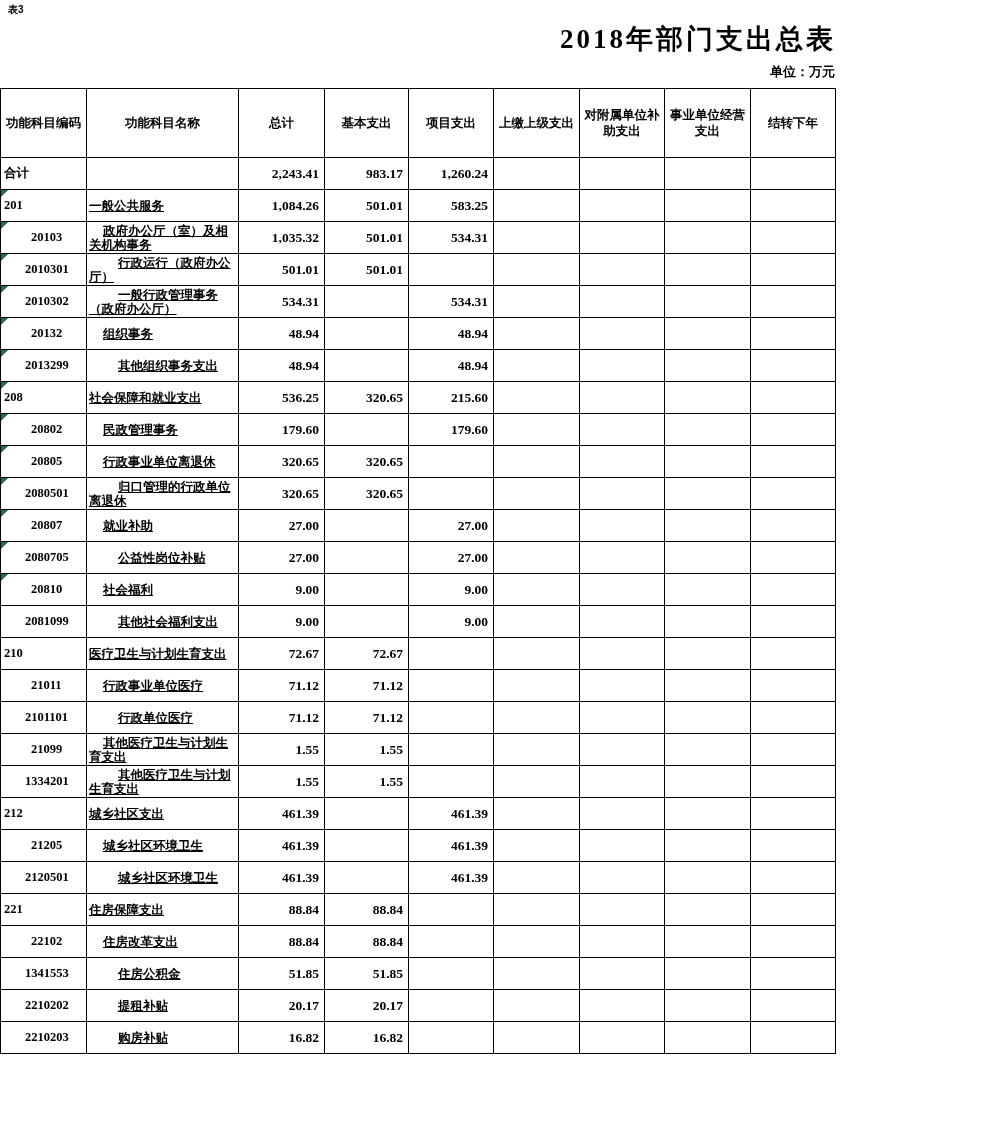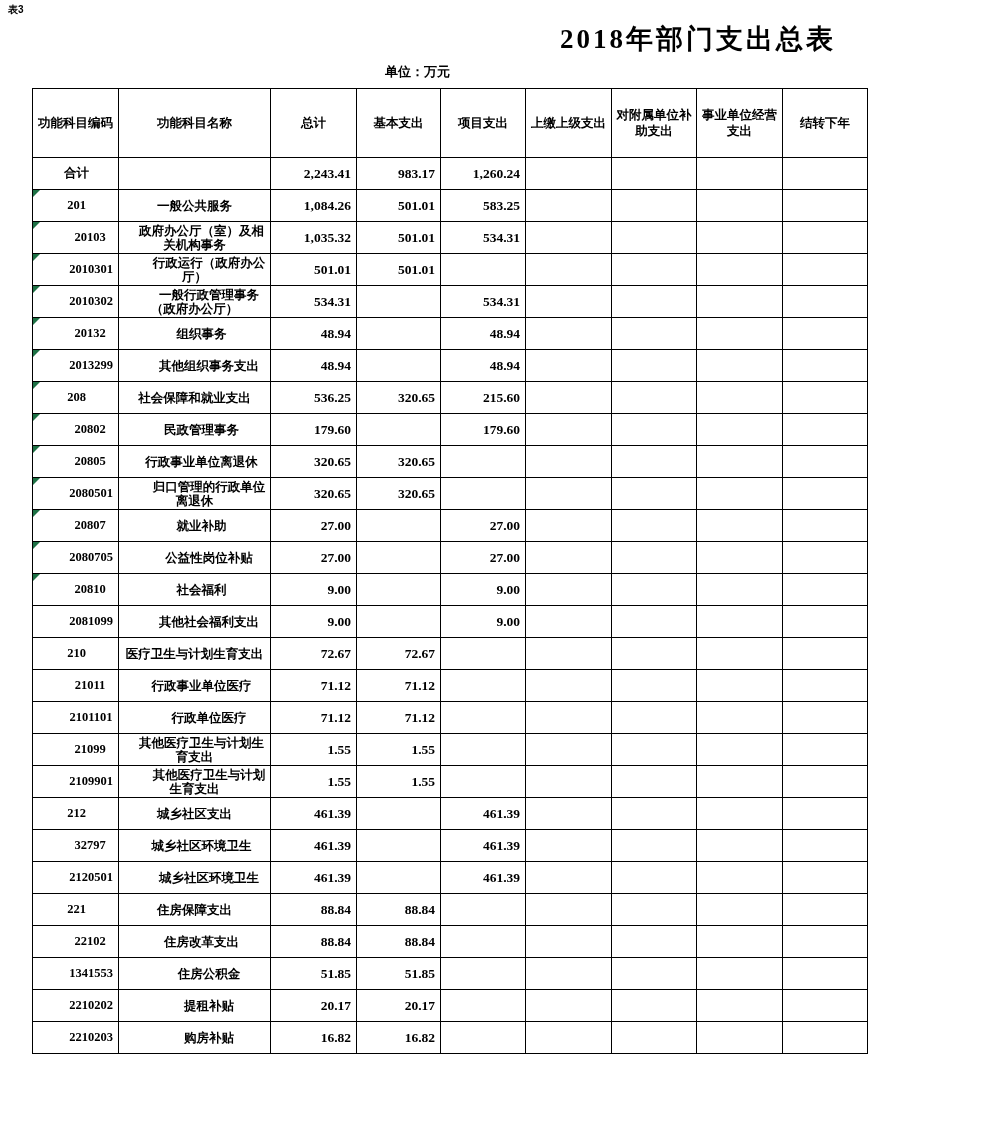--- a/index.html
+++ b/index.html
@@ -16,53 +16,52 @@
   }
   .title {
     position: absolute; left: 0; top: 22px; width: 836px;
     text-align: right;
     font-family: "Liberation Serif", serif;
     font-size: 27px; font-weight: bold; letter-spacing: 3px;
     line-height: 34px; white-space: nowrap;
   }
   .unit-note {
     position: absolute; left: 0; top: 63px; width: 835px;
-    text-align: center;
+    text-align: right;
     font-size: 13px; font-weight: bold;
   }
   table.budget {
     position: absolute; left: 0; top: 88px;
     border-collapse: collapse; table-layout: fixed;
     width: 836px;
-    margin-left: 32px;
   }
   th, td {
     border: 1px solid #000;
     font-weight: bold;
     overflow: hidden;
     vertical-align: middle;
   }
   th {
     height: 69px;
     font-size: 12.5px; line-height: 16px;
     text-align: center; padding: 0 2px;
     font-weight: bold;
   }
   td { height: 32px; }
   td.code {
     font-family: "Liberation Serif", serif;
     font-size: 12.5px;
-    text-align: center; padding-left: 3px;
+    text-align: left; padding-left: 3px;
     position: relative; white-space: nowrap;
   }
   td.code.lvl2 { padding-left: 30px; }
-  td.code.lvl3 { padding-left: 32px; }
+  td.code.lvl3 { padding-left: 24px; }
   td.name {
     font-size: 12.5px; line-height: 14px;
-    text-align: center; padding: 0 2px;
+    text-align: left; padding: 0 2px; text-decoration: underline;
   }
   td.name.lvl2 { text-indent: 14px; }
   td.name.lvl3 { text-indent: 29px; }
   td.num {
     font-family: "Liberation Serif", serif;
     font-size: 13.5px;
     text-align: right; padding-right: 5px;
     white-space: nowrap;
   }
   .flag {
@@ -308,21 +307,21 @@
         <td class="name lvl2">其他医疗卫生与计划生育支出</td>
         <td class="num">1.55</td>
         <td class="num">1.55</td>
         <td class="num"></td>
         <td class="num"></td>
         <td class="num"></td>
         <td class="num"></td>
         <td class="num"></td>
       </tr>
       <tr>
-        <td class="code lvl3">2109901</td>
+        <td class="code lvl3">1334201</td>
         <td class="name lvl3">其他医疗卫生与计划生育支出</td>
         <td class="num">1.55</td>
         <td class="num">1.55</td>
         <td class="num"></td>
         <td class="num"></td>
         <td class="num"></td>
         <td class="num"></td>
         <td class="num"></td>
       </tr>
       <tr>
@@ -330,21 +329,21 @@
         <td class="name lvl1">城乡社区支出</td>
         <td class="num">461.39</td>
         <td class="num"></td>
         <td class="num">461.39</td>
         <td class="num"></td>
         <td class="num"></td>
         <td class="num"></td>
         <td class="num"></td>
       </tr>
       <tr>
-        <td class="code lvl2">32797</td>
+        <td class="code lvl2">21205</td>
         <td class="name lvl2">城乡社区环境卫生</td>
         <td class="num">461.39</td>
         <td class="num"></td>
         <td class="num">461.39</td>
         <td class="num"></td>
         <td class="num"></td>
         <td class="num"></td>
         <td class="num"></td>
       </tr>
       <tr>

